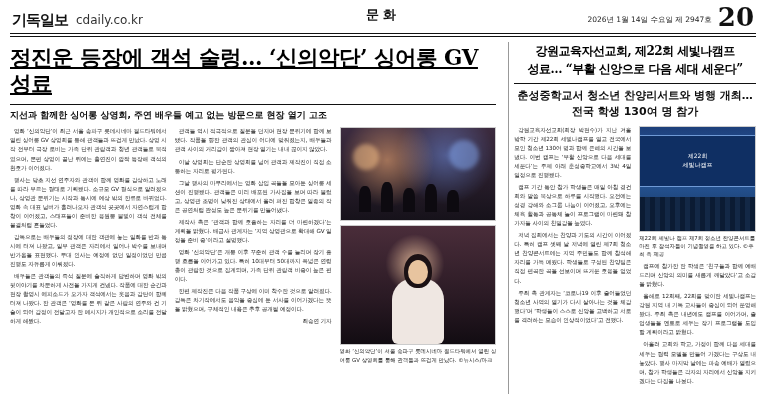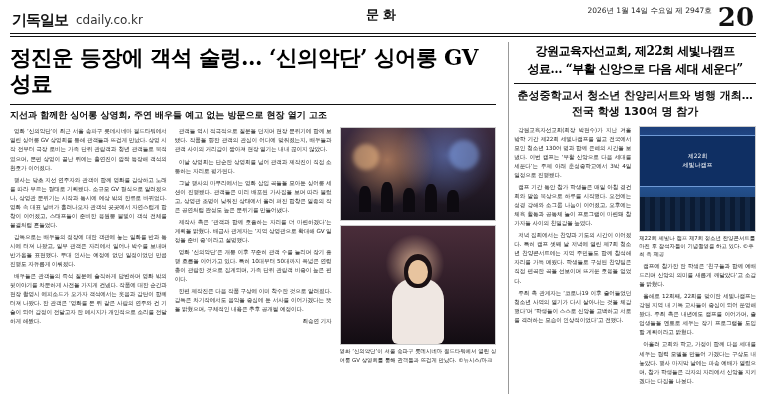--- a/index.html
+++ b/index.html
@@ -21,41 +21,41 @@
     font-family:"DejaVu Serif","Liberation Serif",serif;
     font-weight:bold;font-size:15px;letter-spacing:-1px;color:#111;
     line-height:1;
   }
   .logo-url{font-size:12px;color:#333;padding-bottom:1px;}
   .mh-center{
     font-family:"DejaVu Serif","Liberation Serif",serif;
     font-size:13px;font-weight:bold;letter-spacing:4px;color:#111;
     position:absolute;left:0;right:0;text-align:center;top:6px;
   }
-  .mh-right{display:flex;gap:6px;}
+  .mh-right{display:flex;align-items:flex-end;gap:6px;}
   .mh-date{font-size:7.5px;color:#222;padding-bottom:3px;}
   .mh-pageno{
     font-family:"DejaVu Serif","Liberation Serif",serif;
     font-size:26px;font-weight:bold;line-height:0.85;color:#111;
   }
   .rule-top{border-top:1.6px solid #111;margin:2px 0 0 0;}
   .rule-thin{border-top:0.6px solid #111;margin-top:1.5px;}
 
   
   .content{display:flex;margin-top:5px;height:352px;}
   .left-col{width:496px;padding-right:7px;box-sizing:border-box;}
   .vdiv{width:0;border-left:0.6px solid #999;margin:0 5px;}
   .right-col{width:243px;box-sizing:border-box;}
 
   
   .headline{
     font-family:"DejaVu Serif","Liberation Serif",serif;
     font-weight:bold;color:#000;letter-spacing:-0.5px;
   }
-  .hl-main{font-size:21.5px;line-height:1.25;margin:3px 0 6px 0;}
+  .hl-main{font-size:21.5px;line-height:1.25;margin:3px 0 6px 0;text-decoration:underline;}
   .hl-rule{border-top:0.6px solid #111;margin:5px 0 4px 0;}
   .subhead{
     font-size:9px;font-weight:bold;color:#111;line-height:1.45;
     margin-bottom:5px;text-align:justify;
   }
   .hl-right{font-size:12px;line-height:1.3;margin:2px 0 5px 0;text-align:center;}
   .subhead-right{
     font-size:11px;font-weight:bold;line-height:1.5;text-align:center;
     margin:4px 0 5px 0;
   }

